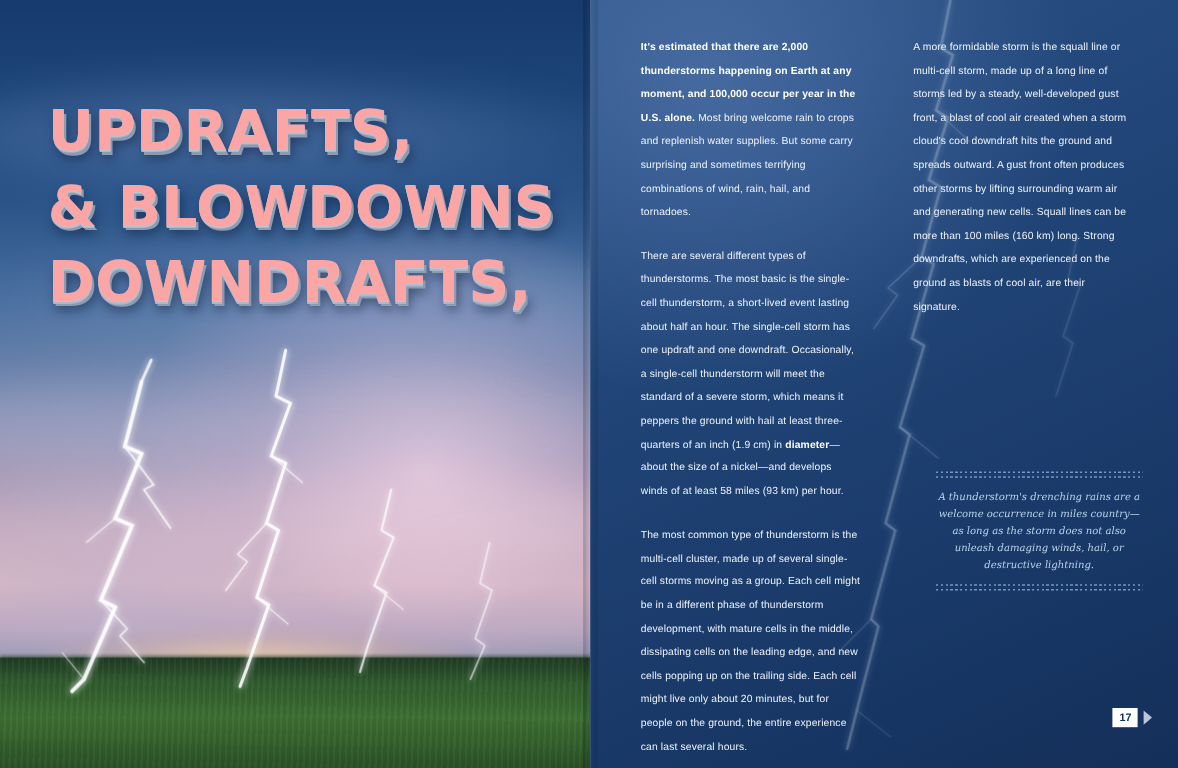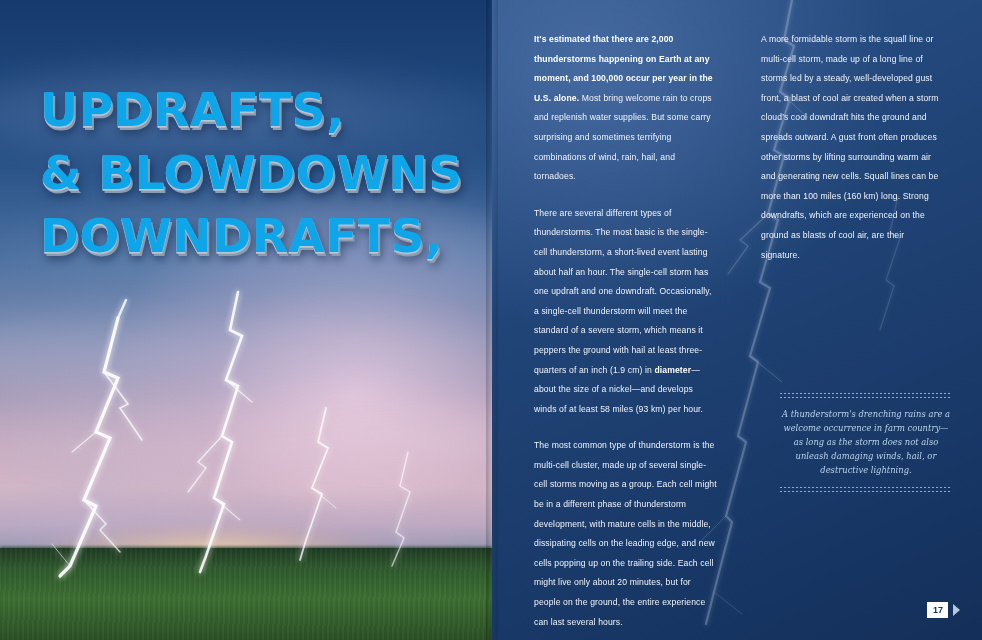--- a/index.html
+++ b/index.html
@@ -102,21 +102,21 @@
     left: 40px;
     top: 78px;
     width: 430px;
   }
   .title-line {
     font-family: "DejaVu Sans", sans-serif;
     font-weight: bold;
     font-size: 47px;
     letter-spacing: 0.5px;
     line-height: 63px;
-    color: #0ea5e9;
+    color: #fca5a5;
     text-shadow:
       0 1px 0 #b9c6d6,
       0 2px 0 #aab8ca,
       2px 4px 0 #8b9bb0,
       3px 7px 10px rgba(10,25,55,0.55);
   }
 
   
   .page-right {
     position: relative;
@@ -175,21 +175,21 @@
     font-family: "DejaVu Serif", serif;
     font-style: italic;
     font-size: 8.4px;
     line-height: 14px;
     color: #bcd2ea;
   }
 
   .folio {
     position: absolute;
     right: 22px;
-    bottom: 22px;
+    bottom: 34px;
     display: flex;
     align-items: center;
     gap: 5px;
   }
   .folio-num {
     background: #ffffff;
     color: #123160;
     font-weight: bold;
     font-size: 9px;
     padding: 3px 5px 3px 6px;
@@ -298,21 +298,21 @@
         <p class="body"><span>There are several different types of thunderstorms. The most basic is the single-cell thunderstorm, a short-lived event lasting about half an hour. The single-cell storm has one updraft and one downdraft. Occasionally, a single-cell thunderstorm will meet the standard of a severe storm, which means it peppers the ground with hail at least three-quarters of an inch (1.9 cm) in </span><b>diameter</b><span>—about the size of a nickel—and develops winds of at least 58 miles (93 km) per hour.</span></p>
         <p class="body"><span>The most common type of thunderstorm is the multi-cell cluster, made up of several single-cell storms moving as a group. Each cell might be in a different phase of thunderstorm development, with mature cells in the middle, dissipating cells on the leading edge, and new cells popping up on the trailing side. Each cell might live only about 20 minutes, but for people on the ground, the entire experience can last several hours.</span></p>
       </div>
       <div class="col">
         <p class="body"><span>A more formidable storm is the squall line or multi-cell storm, made up of a long line of storms led by a steady, well-developed gust front, a blast of cool air created when a storm cloud's cool downdraft hits the ground and spreads outward. A gust front often produces other storms by lifting surrounding warm air and generating new cells. Squall lines can be more than 100 miles (160 km) long. Strong downdrafts, which are experienced on the ground as blasts of cool air, are their signature.</span></p>
       </div>
     </div>
 
     <div class="pullquote">
       <div class="pq-rule"></div>
-      <div class="pq-text">A thunderstorm's drenching rains are a welcome occurrence in farm country—as long as the storm does not also unleash damaging winds, hail, or destructive lightning.</div>
+      <div class="pq-text">A thunderstorm's drenching rains are a welcome occurrence in miles country—as long as the storm does not also unleash damaging winds, hail, or destructive lightning.</div>
       <div class="pq-rule bottom"></div>
     </div>
 
     <div class="folio">
       <div class="folio-num">17</div>
       <div class="folio-arrow"></div>
     </div>
   </div>
 
   <div class="gutter"></div>

